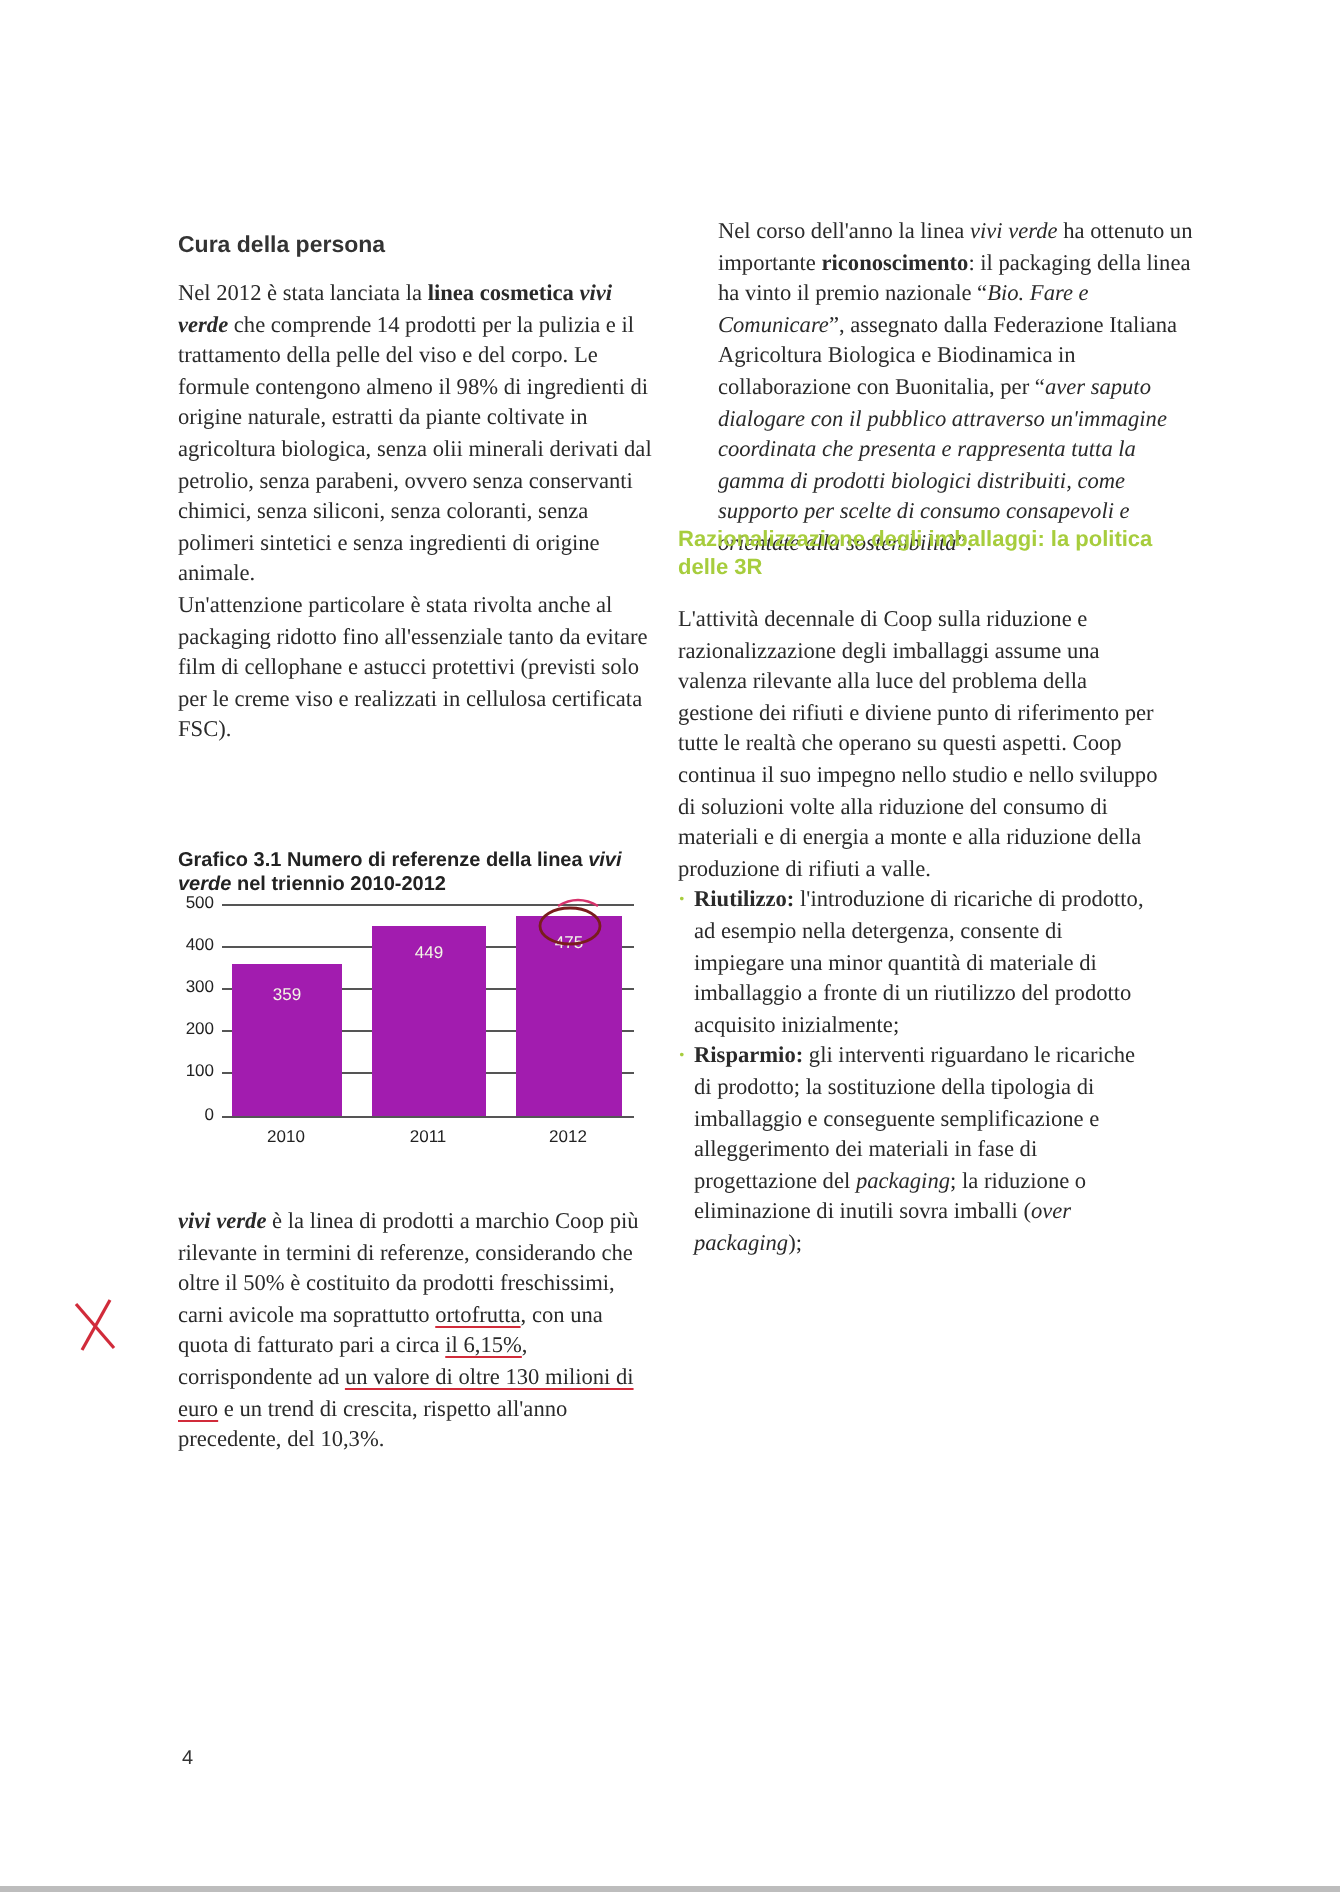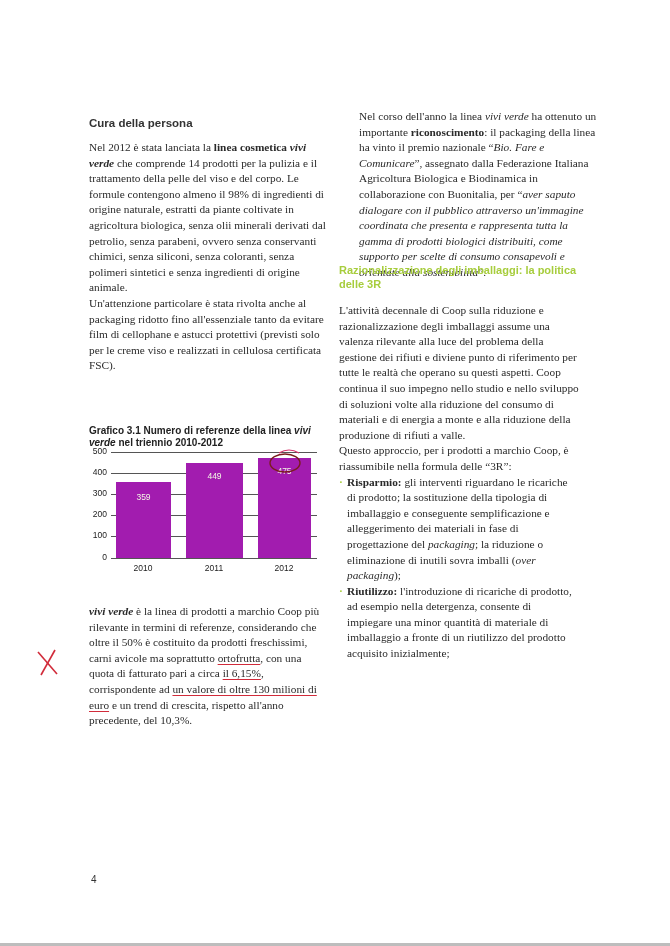--- a/index.html
+++ b/index.html
@@ -84,21 +84,20 @@
 </svg>
 
 <div class="col right" style="top:109px;margin-left:20px;">
   <p class="p"><span>Nel corso dell'anno la linea </span><i>vivi verde</i><span> ha ottenuto un importante </span><b>riconoscimento</b><span>: il packaging della linea ha vinto il premio nazionale “</span><i>Bio. Fare e Comunicare</i><span>”, assegnato dalla Federazione Italiana Agricoltura Biologica e Biodinamica in collaborazione con Buonitalia, per “</span><i>aver saputo dialogare con il pubblico attraverso un'immagine coordinata che presenta e rappresenta tutta la gamma di prodotti biologici distribuiti, come supporto per scelte di consumo consapevoli e orientate alla sostenibilità</i><span>”.</span></p>
 </div>
 
 <div class="h-green sans">Razionalizzazione degli imballaggi: la politica delle 3R</div>
 
 <div class="col right" style="top:303px;">
   <p class="p">L'attività decennale di Coop sulla riduzione e razionalizzazione degli imballaggi assume una valenza rilevante alla luce del problema della gestione dei rifiuti e diviene punto di riferimento per tutte le realtà che operano su questi aspetti. Coop continua il suo impegno nello studio e nello sviluppo di soluzioni volte alla riduzione del consumo di materiali e di energia a monte e alla riduzione della produzione di rifiuti a valle.</p>
-  <p class="p">Questo approccio, per i prodotti a marchio Coop, è riassumibile nella formula delle “3R”:</p>
   <ul class="rr">
+    <li><b>Riutilizzo:</b><span> l'introduzione di ricariche di prodotto, ad esempio nella detergenza, consente di impiegare una minor quantità di materiale di imballaggio a fronte di un riutilizzo del prodotto acquisito inizialmente;</span></li>
     <li><b>Risparmio:</b><span> gli interventi riguardano le ricariche di prodotto; la sostituzione della tipologia di imballaggio e conseguente semplificazione e alleggerimento dei materiali in fase di progettazione del </span><i>packaging</i><span>; la riduzione o eliminazione di inutili sovra imballi (</span><i>over packaging</i><span>);</span></li>
-    <li><b>Riutilizzo:</b><span> l'introduzione di ricariche di prodotto, ad esempio nella detergenza, consente di impiegare una minor quantità di materiale di imballaggio a fronte di un riutilizzo del prodotto acquisito inizialmente;</span></li>
   </ul>
 </div>
 
 <div class="page-num">4</div>
 <div class="page-edge"></div>
 
 </body></html>

